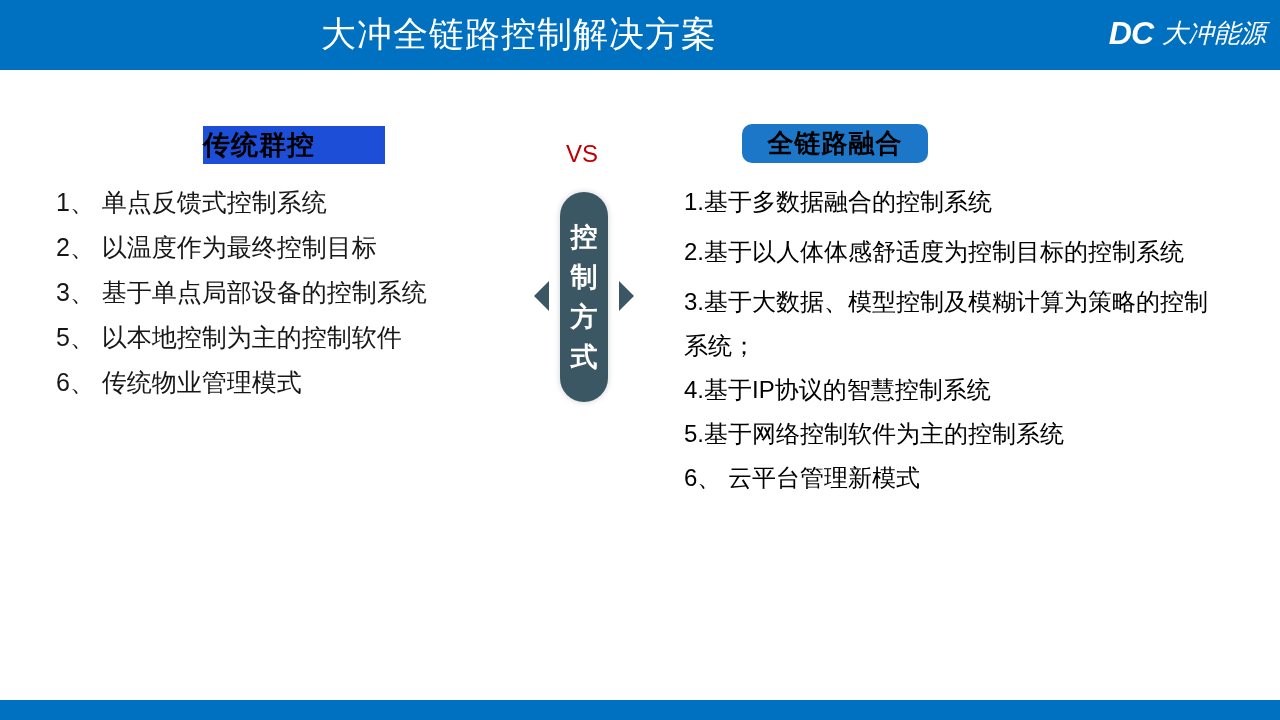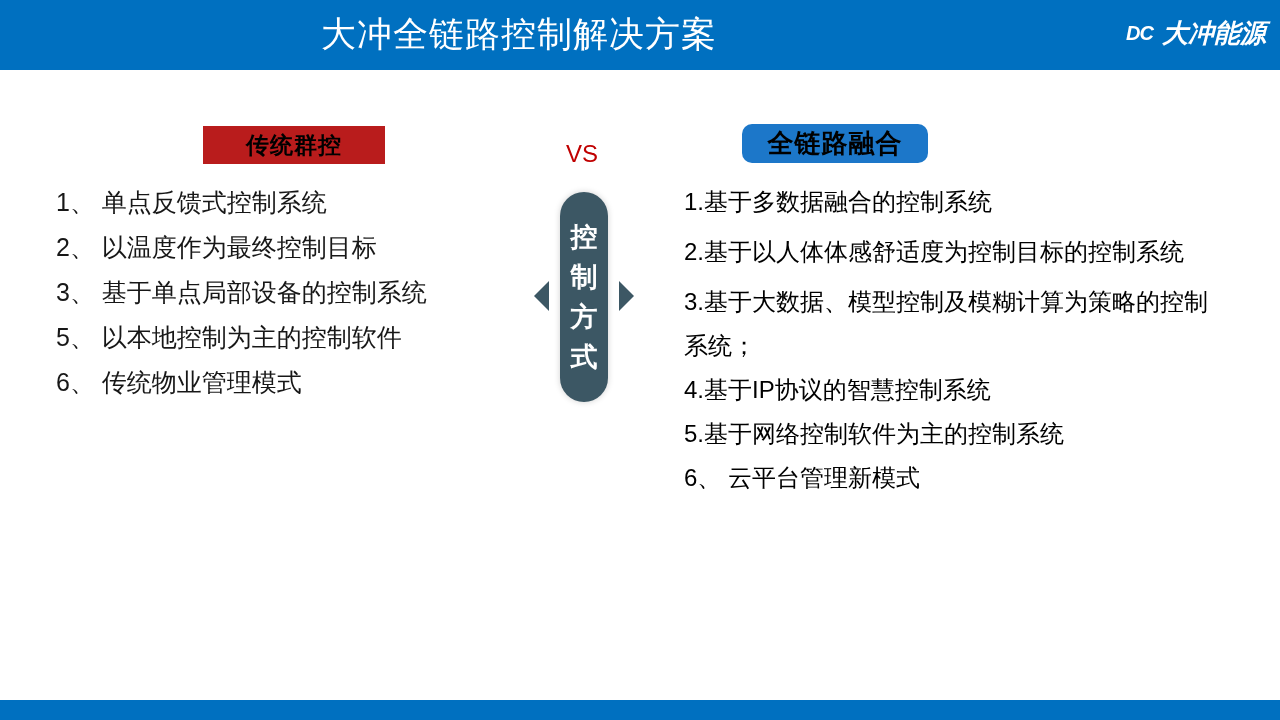--- a/index.html
+++ b/index.html
@@ -40,55 +40,55 @@
   }
   .brand-logo {
     position: absolute;
     right: 14px; top: 16px;
     display: flex;
     align-items: center;
     gap: 9px;
     color: #ffffff;
   }
   .brand-dc {
-    font-size: 20px;
+    font-size: 32px;
     font-weight: bold;
     font-style: italic;
     letter-spacing: -1px;
     line-height: 34px;
   }
   .brand-cn {
     font-size: 26px;
-    font-weight: bold;
+    font-weight: normal;
     font-style: italic;
     letter-spacing: 0px;
     line-height: 34px;
   }
 
   
   .footer-bar {
     position: absolute;
     left: 0; top: 700px;
     width: 1280px;
     height: 20px;
     background: #0070c0;
   }
 
   
   .heading-left {
     position: absolute;
     left: 203px; top: 126px;
     width: 182px;
     height: 38px;
-    background: #b91c1c;
+    background: #1d4ed8;
     color: #000000;
-    font-size: 23px;
+    font-size: 27px;
     font-weight: bold;
     line-height: 38px;
-    text-align: center;
+    text-align: left;
     letter-spacing: 1px;
   }
   .heading-right {
     position: absolute;
     left: 742px; top: 124px;
     width: 186px;
     height: 39px;
     background: #1c77c9;
     border-radius: 10px;
     color: #000000;

